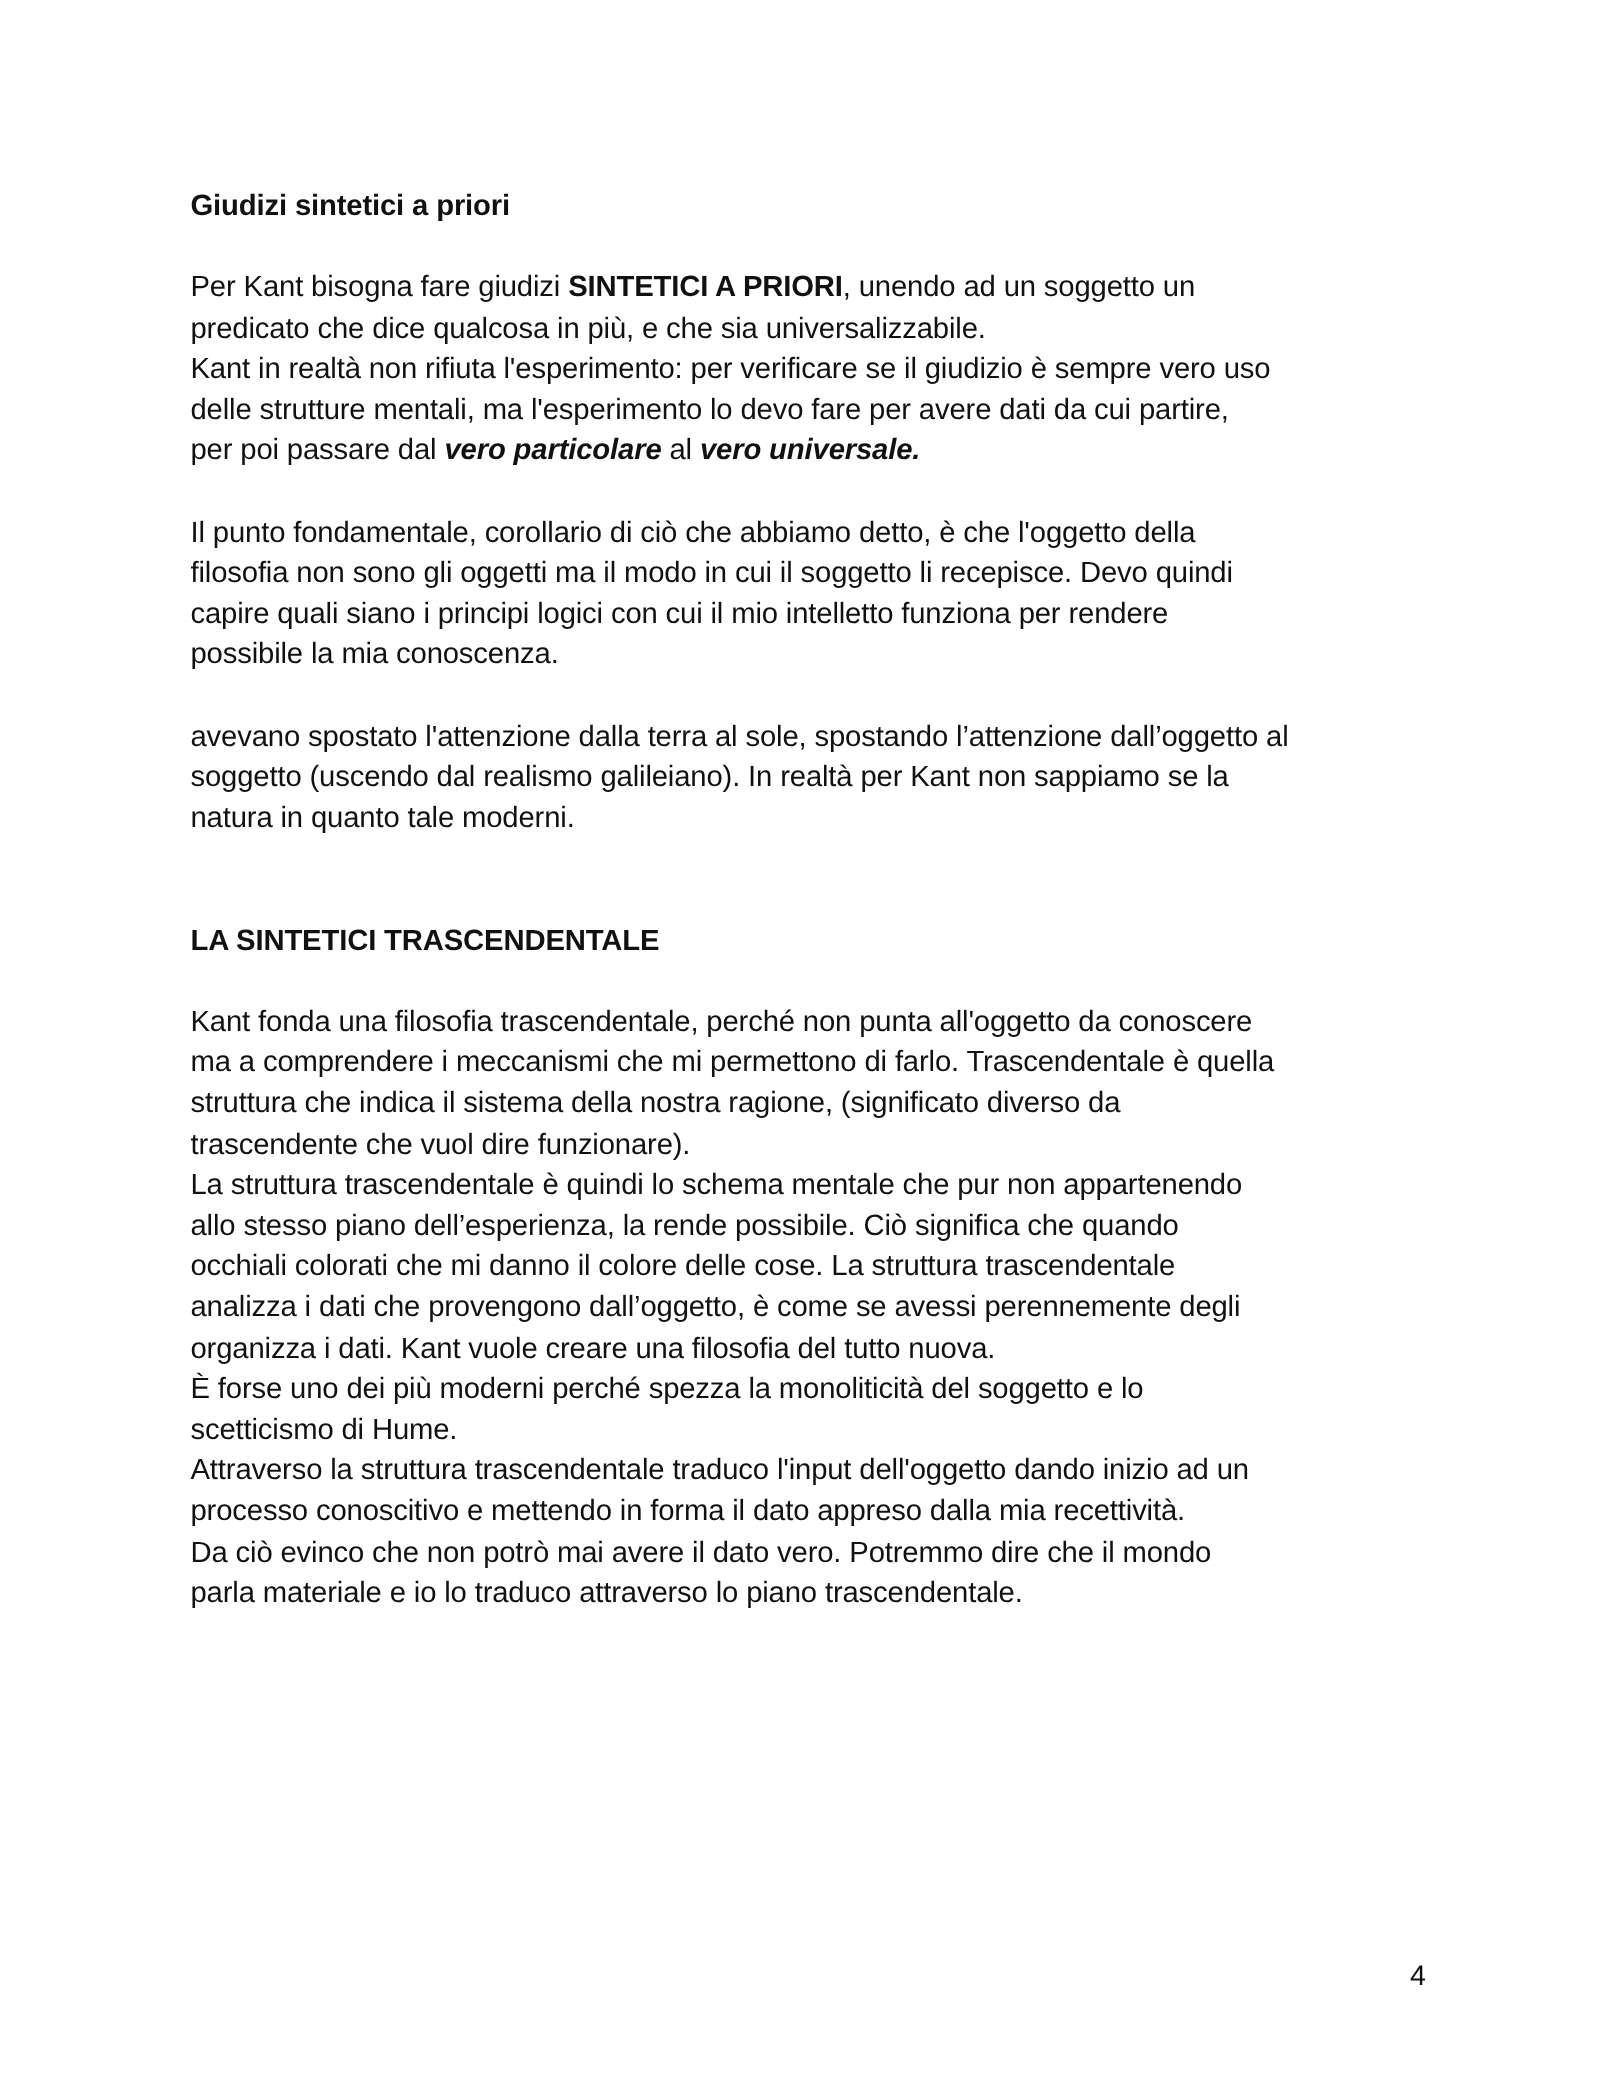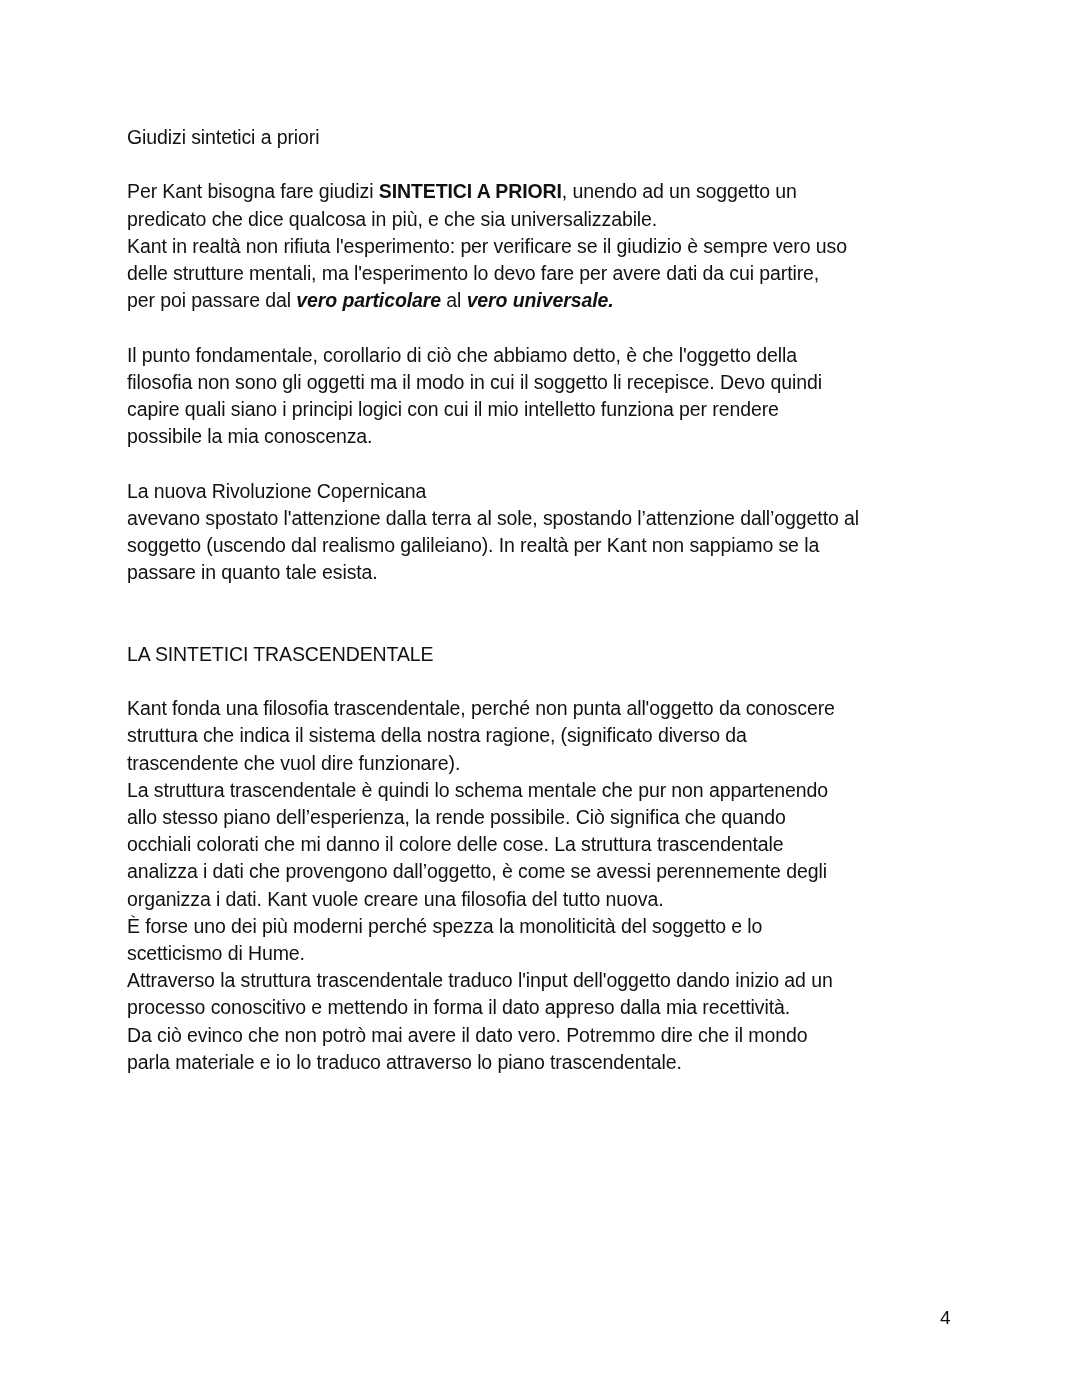--- a/index.html
+++ b/index.html
@@ -1,20 +1,20 @@
 <!DOCTYPE html>
 <html><head>
   <meta charset="utf-8">
   <style>
     html, body { margin: 0; padding: 0; background: #ffffff; }
     body { width: 1080px; height: 1397px; position: relative; overflow: hidden;
            font-family: "Liberation Sans", "DejaVu Sans", sans-serif; color: #111111; }
     .page { position: absolute; left: 127px; top: 124px; width: 830px; }
     .line { font-size: 19.5px; line-height: 27.2px; white-space: nowrap; letter-spacing: -0.1px; }
-    .h { font-weight: normal; }
+    .h { font-weight: bold; }
     .gap { height: 27.2px; }
     .gap2 { height: 54.4px; }
     b { font-weight: bold; }
     i b, b i { font-style: italic; font-weight: bold; }
     .page-number { position: absolute; left: 940px; top: 1307px; font-size: 19px;
                    font-family: "Liberation Sans", sans-serif; color: #111; }
   </style>
 </head>
 <body>
 
@@ -33,33 +33,33 @@
   <div class="gap"></div>
 
   <div>
     <div class="line">Il punto fondamentale, corollario di ciò che abbiamo detto, è che l'oggetto della</div>
     <div class="line">filosofia non sono gli oggetti ma il modo in cui il soggetto li recepisce. Devo quindi</div>
     <div class="line">capire quali siano i principi logici con cui il mio intelletto funziona per rendere</div>
     <div class="line">possibile la mia conoscenza.</div>
   </div>
   <div class="gap"></div>
 
-  <div class="line h">La nuova Rivoluzione Copernicana</div>
   <div>
     <div class="line">avevano spostato l'attenzione dalla terra al sole, spostando l’attenzione dall’oggetto al</div>
     <div class="line">soggetto (uscendo dal realismo galileiano). In realtà per Kant non sappiamo se la</div>
-    <div class="line">passare in quanto tale esista.</div>
+    <div class="line">natura in quanto tale moderni.</div>
   </div>
   <div class="gap2"></div>
 
   <div class="line h">LA SINTETICI TRASCENDENTALE</div>
   <div class="gap"></div>
 
   <div>
     <div class="line">Kant fonda una filosofia trascendentale, perché non punta all'oggetto da conoscere</div>
+    <div class="line">ma a comprendere i meccanismi che mi permettono di farlo. Trascendentale è quella</div>
     <div class="line">struttura che indica il sistema della nostra ragione, (significato diverso da</div>
     <div class="line">trascendente che vuol dire funzionare).</div>
     <div class="line">La struttura trascendentale è quindi lo schema mentale che pur non appartenendo</div>
     <div class="line">allo stesso piano dell’esperienza, la rende possibile. Ciò significa che quando</div>
     <div class="line">occhiali colorati che mi danno il colore delle cose. La struttura trascendentale</div>
     <div class="line">analizza i dati che provengono dall’oggetto, è come se avessi perennemente degli</div>
     <div class="line">organizza i dati. Kant vuole creare una filosofia del tutto nuova.</div>
     <div class="line">È forse uno dei più moderni perché spezza la monoliticità del soggetto e lo</div>
     <div class="line">scetticismo di Hume.</div>
     <div class="line">Attraverso la struttura trascendentale traduco l'input dell'oggetto dando inizio ad un</div>

